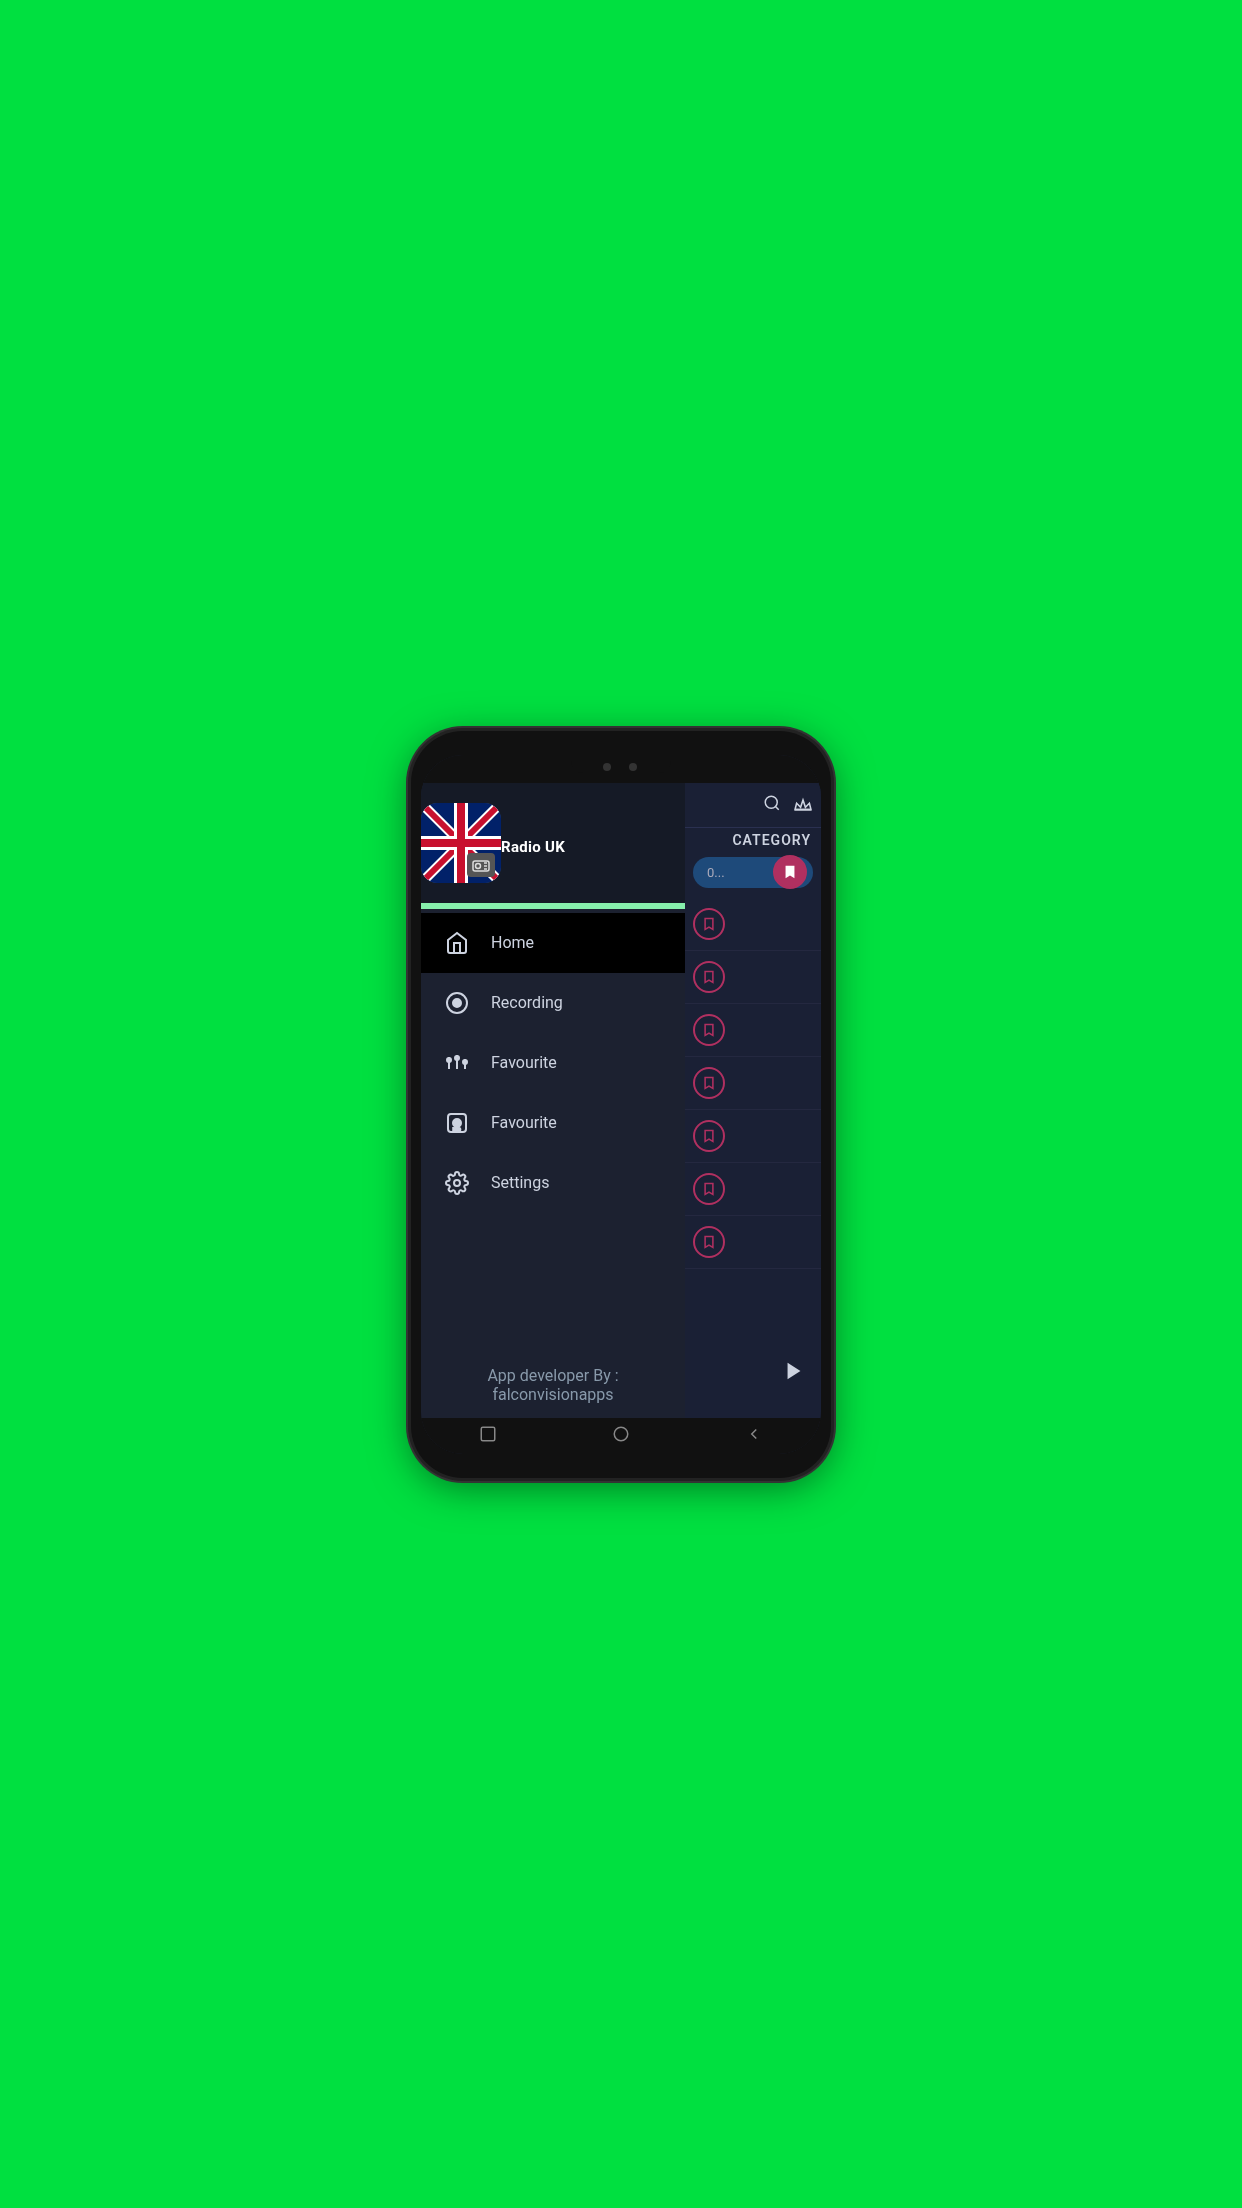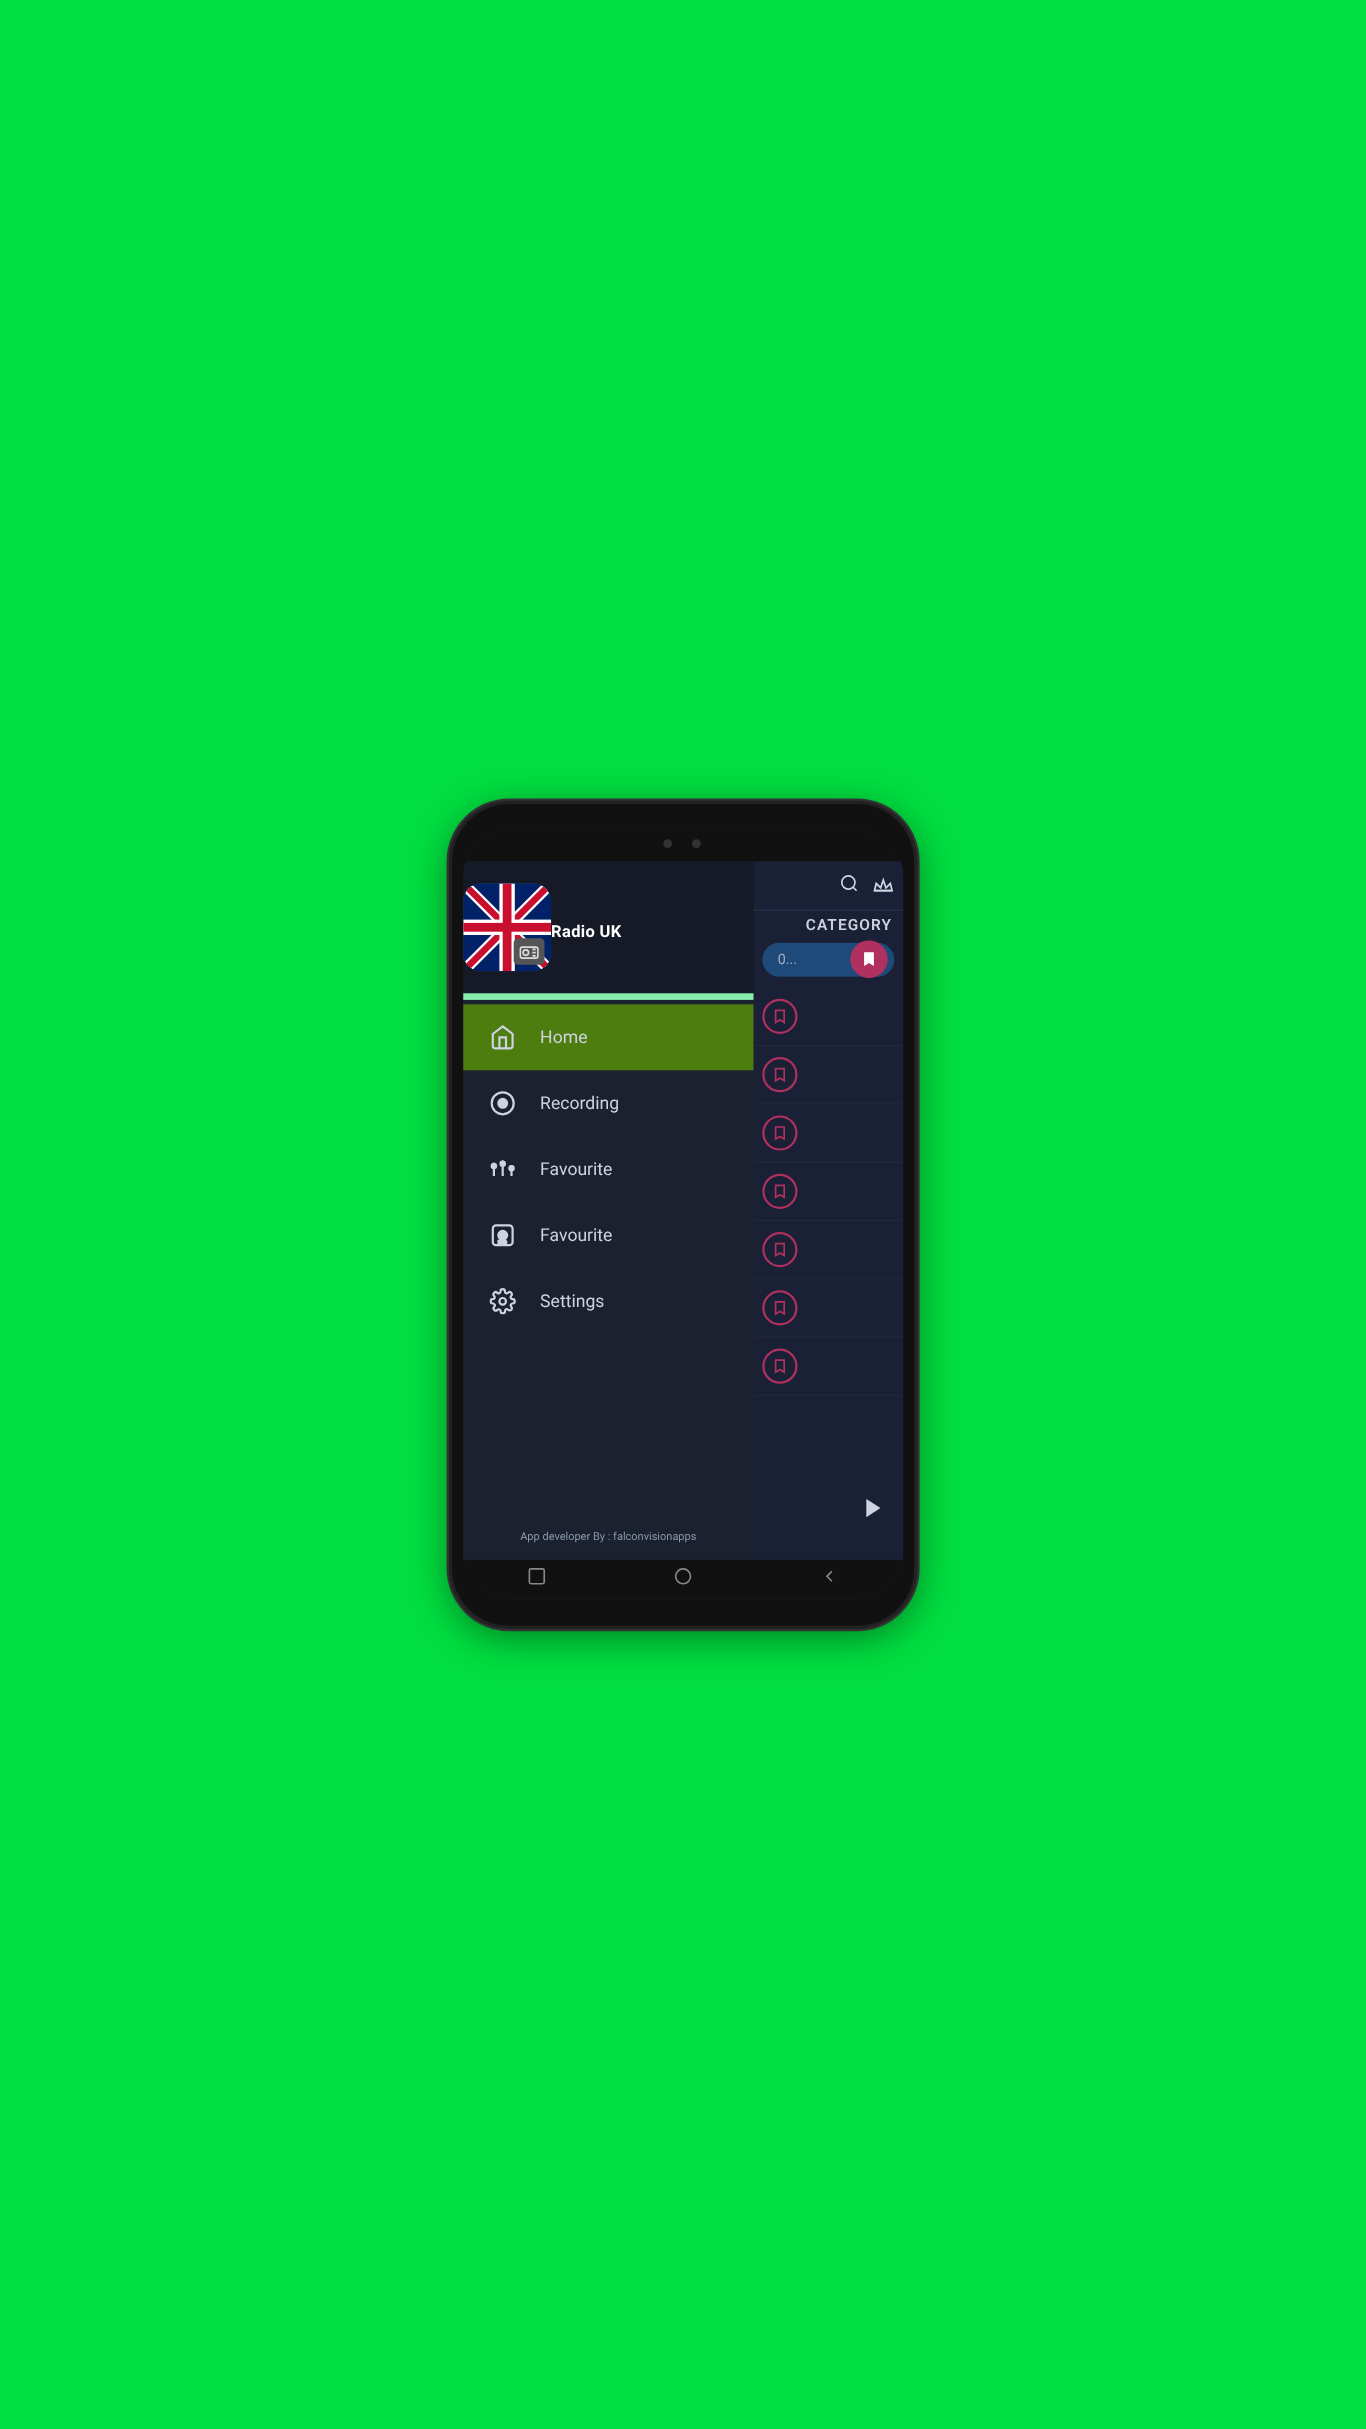--- a/index.html
+++ b/index.html
@@ -128,21 +128,21 @@
       flex: 1;
       padding-top: 4px;
     }
     .menu-item {
       display: flex;
       align-items: center;
       padding: 14px 20px;
       cursor: pointer;
     }
     .menu-item.active {
-      background: #4d7c0f;
+      background: #000000;
     }
     .menu-icon {
       width: 32px;
       height: 32px;
       display: flex;
       align-items: center;
       justify-content: center;
       margin-right: 18px;
       color: #cdd3e0;
       font-size: 22px;
@@ -152,21 +152,21 @@
       color: #cdd3e0;
       font-size: 16px;
       font-weight: 400;
     }
     .drawer-footer {
       padding: 14px;
       text-align: center;
     }
     .footer-text {
       color: #8899aa;
-      font-size: 10px;
+      font-size: 16px;
     }
     
     .main-content {
       flex: 1;
       background: #1a2035;
       display: flex;
       flex-direction: column;
       position: relative;
       overflow: hidden;
     }

